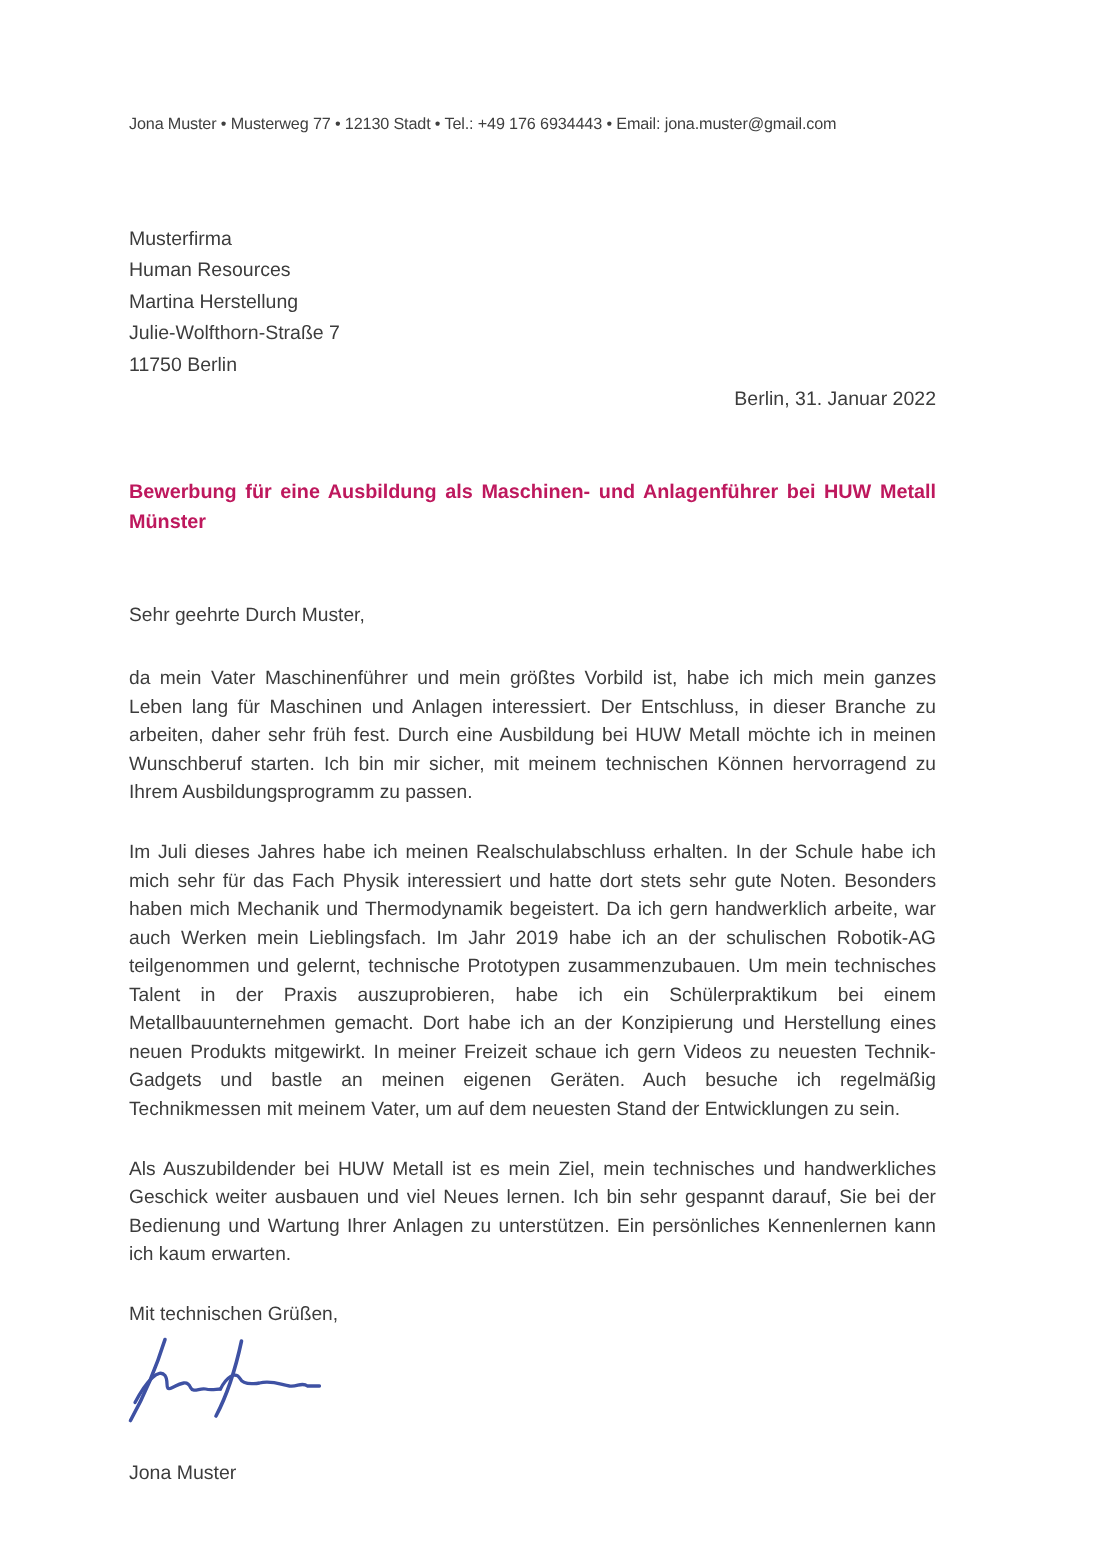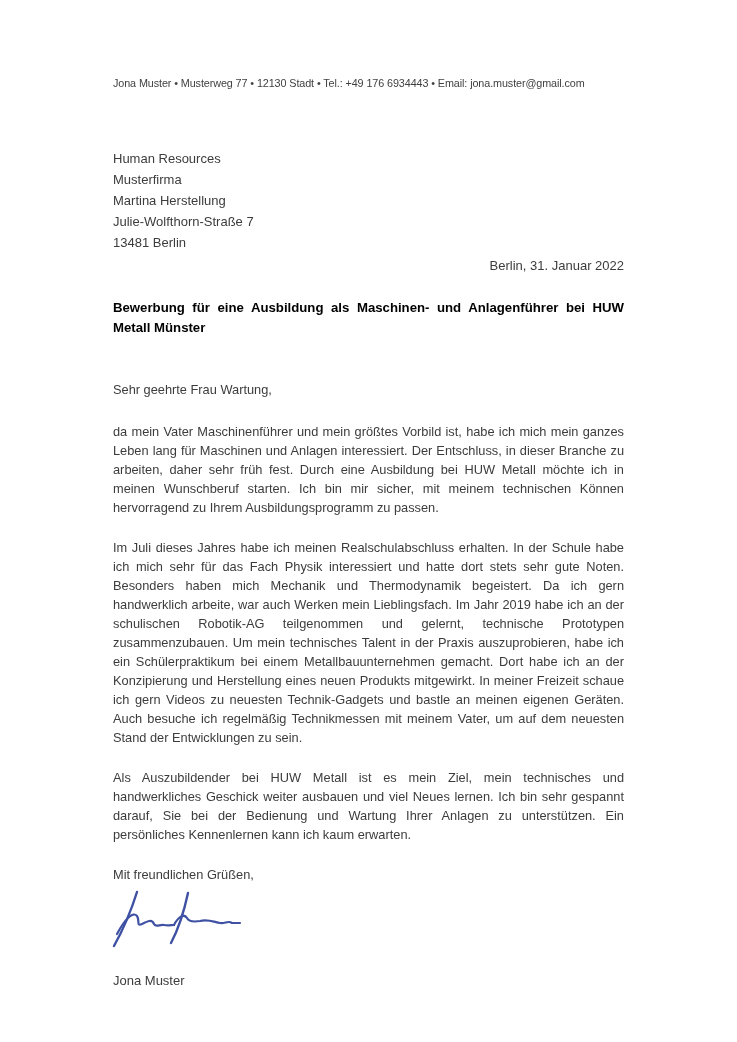--- a/index.html
+++ b/index.html
@@ -7,21 +7,21 @@
   html, body { background: #ffffff; }
   body { font-family: "Liberation Sans", sans-serif; }
 
   .page {
     position: relative;
     width: 737px;
     height: 1042px;
     margin: 0 auto;
     background: #ffffff;
     color: #3c3c3c;
-    padding: 76px 113px 30px 113px;
+    padding: 76px 113px 30px 86px;
     overflow: hidden;
   }
 
   .letterhead {
     font-size: 10.8px;
     letter-spacing: -0.1px;
     line-height: 15px;
     color: #3f3f3f;
     white-space: nowrap;
     margin-bottom: 57px;
@@ -30,27 +30,27 @@
   .recipient {
     font-size: 13px;
     line-height: 21px;
     margin-bottom: 3px;
   }
 
   .date-line {
     font-size: 13px;
     line-height: 19px;
     text-align: right;
-    margin-bottom: 23px;
+    margin-bottom: 43px;
   }
 
   .subject {
     font-size: 13.2px;
     font-weight: bold;
-    color: #000000;
+    color: #be185d;
     line-height: 20px;
     text-align: justify;
     margin-bottom: 42px;
   }
 
   .salutation {
     font-size: 12.8px;
     line-height: 19px;
     margin-bottom: 23px;
   }
@@ -81,40 +81,40 @@
   }
 </style>
 </head>
 <body>
 
 <div class="page">
 
   <div class="letterhead">Jona Muster • Musterweg 77 • 12130 Stadt • Tel.: +49 176 6934443 • Email: jona.muster@gmail.com</div>
 
   <div class="recipient">
+    <div>Musterfirma</div>
     <div>Human Resources</div>
-    <div>Musterfirma</div>
     <div>Martina Herstellung</div>
     <div>Julie-Wolfthorn-Straße 7</div>
-    <div>13481 Berlin</div>
+    <div>11750 Berlin</div>
   </div>
 
   <div class="date-line">Berlin, 31. Januar 2022</div>
 
   <div class="subject">Bewerbung für eine Ausbildung als Maschinen- und Anlagenführer bei HUW Metall Münster</div>
 
-  <div class="salutation">Sehr geehrte Frau Wartung,</div>
+  <div class="salutation">Sehr geehrte Durch Muster,</div>
 
   <p class="body-paragraph">da mein Vater Maschinenführer und mein größtes Vorbild ist, habe ich mich mein ganzes Leben lang für Maschinen und Anlagen interessiert. Der Entschluss, in dieser Branche zu arbeiten, daher sehr früh fest. Durch eine Ausbildung bei HUW Metall möchte ich in meinen Wunschberuf starten. Ich bin mir sicher, mit meinem technischen Können hervorragend zu Ihrem Ausbildungsprogramm zu passen.</p>
 
   <p class="body-paragraph">Im Juli dieses Jahres habe ich meinen Realschulabschluss erhalten. In der Schule habe ich mich sehr für das Fach Physik interessiert und hatte dort stets sehr gute Noten. Besonders haben mich Mechanik und Thermodynamik begeistert. Da ich gern handwerklich arbeite, war auch Werken mein Lieblingsfach. Im Jahr 2019 habe ich an der schulischen Robotik-AG teilgenommen und gelernt, technische Prototypen zusammenzubauen. Um mein technisches Talent in der Praxis auszuprobieren, habe ich ein Schülerpraktikum bei einem Metallbauunternehmen gemacht. Dort habe ich an der Konzipierung und Herstellung eines neuen Produkts mitgewirkt. In meiner Freizeit schaue ich gern Videos zu neuesten Technik-Gadgets und bastle an meinen eigenen Geräten. Auch besuche ich regelmäßig Technikmessen mit meinem Vater, um auf dem neuesten Stand der Entwicklungen zu sein.</p>
 
   <p class="body-paragraph">Als Auszubildender bei HUW Metall ist es mein Ziel, mein technisches und handwerkliches Geschick weiter ausbauen und viel Neues lernen. Ich bin sehr gespannt darauf, Sie bei der Bedienung und Wartung Ihrer Anlagen zu unterstützen. Ein persönliches Kennenlernen kann ich kaum erwarten.</p>
 
-  <div class="closing">Mit freundlichen Grüßen,</div>
+  <div class="closing">Mit technischen Grüßen,</div>
 
   <svg class="signature" width="140" height="66" viewBox="0 0 140 66" fill="none" aria-hidden="true">
     <path d="M30 6 C25 22, 17 42, 7 60" stroke="#3e51a3" stroke-width="2.4" fill="none" stroke-linecap="round"></path>
     <path d="M10 48 C18 33, 26 25, 30 30 C33 34, 29 41, 35 38 C41 35, 45 33, 47 38 C49 42, 53 38, 57 39 C61 40, 64 39, 67 39" stroke="#3e51a3" stroke-width="2.2" fill="none" stroke-linecap="round"></path>
     <path d="M81 7 C78 21, 73 40, 64 57" stroke="#3e51a3" stroke-width="2.4" fill="none" stroke-linecap="round"></path>
     <path d="M67 39 C71 31, 77 27, 80 32 C82 36, 87 36, 93 35 C101 33, 107 36, 113 37 C118 38, 121 34, 125 37 L133 37" stroke="#3e51a3" stroke-width="2.2" fill="none" stroke-linecap="round"></path>
   </svg>
 
   <div class="sender-name">Jona Muster</div>
 

